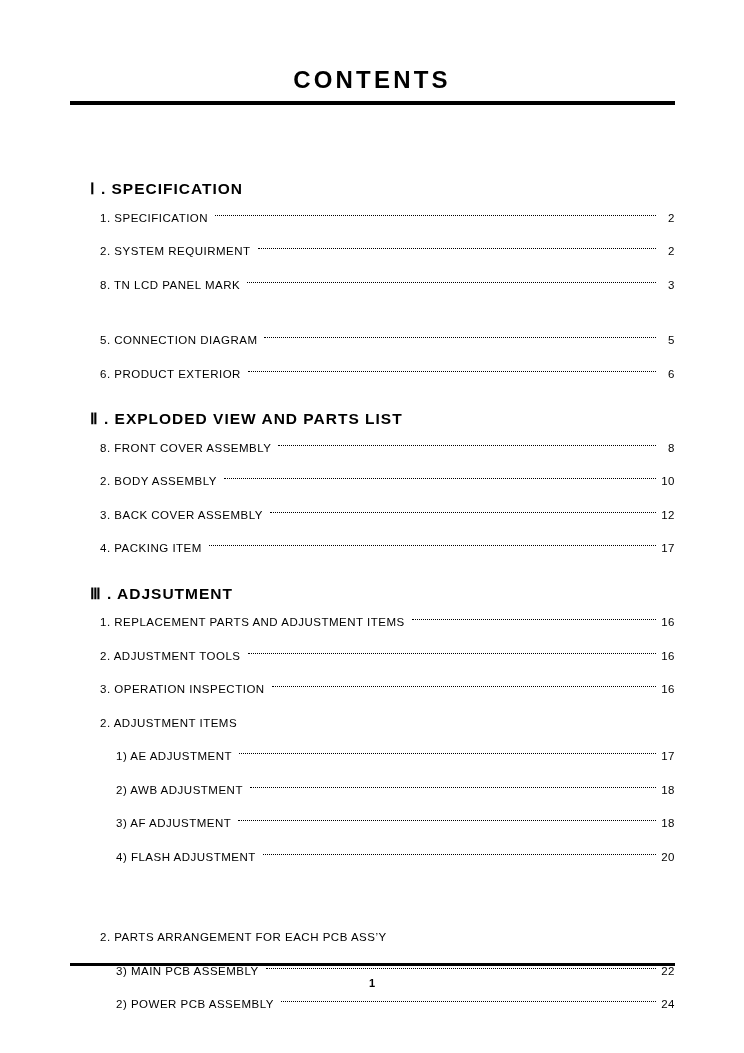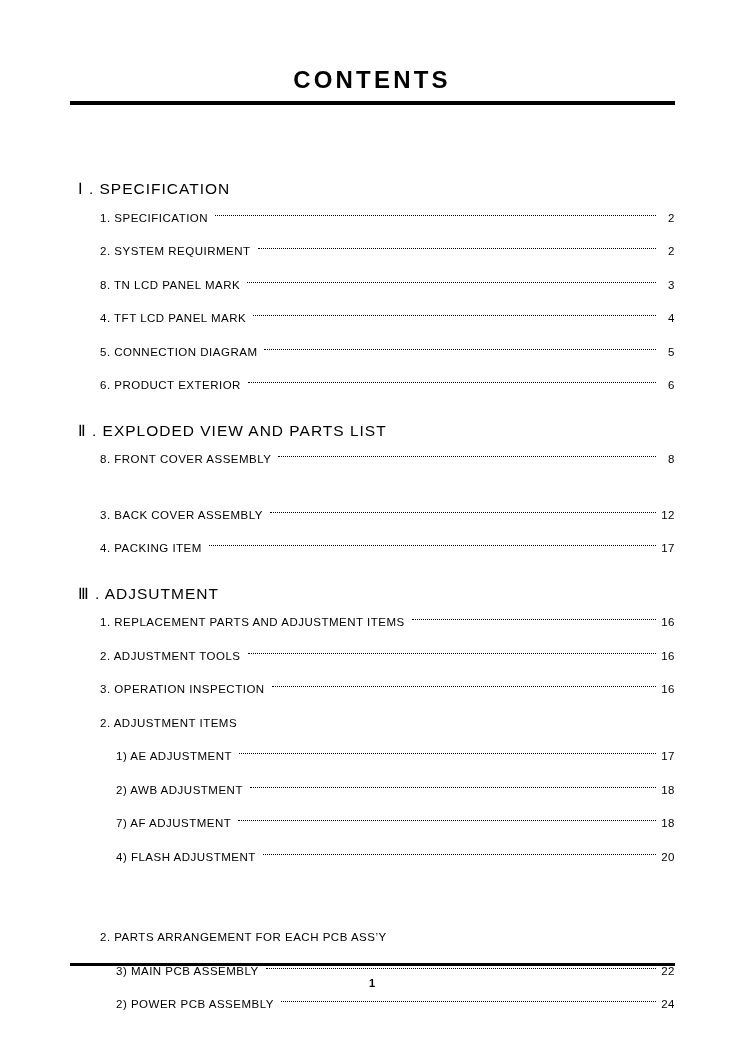--- a/index.html
+++ b/index.html
@@ -46,25 +46,25 @@
     left: 70px;
     width: 605px;
   }
 
   .section {
     margin-bottom: 0;
   }
 
   .section-head {
     font-size: 15.5px;
-    font-weight: normal;
+    font-weight: bold;
     letter-spacing: 1.0px;
     white-space: nowrap;
     line-height: 1;
-    margin-left: 8px;
+    margin-left: 20px;
   }
 
   .entry {
     display: flex;
     align-items: center;
     font-size: 11.5px;
     letter-spacing: 0.5px;
     line-height: 1;
     white-space: nowrap;
   }
@@ -150,25 +150,20 @@
           <span class="leader tight"></span>
           <span class="pageno">2</span>
         </div>
         <div class="gap-sm"></div>
         <div class="entry lvl1">
           <span class="label">8. TN LCD PANEL MARK</span>
           <span class="leader tight"></span>
           <span class="pageno">3</span>
         </div>
         <div class="gap-sm"></div>
-        <div class="entry lvl1">
-          <span class="label">4. TFT LCD PANEL MARK</span>
-          <span class="leader tight"></span>
-          <span class="pageno">4</span>
-        </div>
         <div class="gap-sm"></div>
         <div class="entry lvl1">
           <span class="label">5. CONNECTION DIAGRAM</span>
           <span class="leader tight"></span>
           <span class="pageno">5</span>
         </div>
         <div class="gap-sm"></div>
         <div class="entry lvl1">
           <span class="label">6. PRODUCT EXTERIOR</span>
           <span class="leader tight"></span>
@@ -178,20 +173,25 @@
       <div class="gap-md"></div>
       <div class="section">
         <div class="section-head">Ⅱ . EXPLODED VIEW AND PARTS LIST</div>
         <div class="gap-head"></div>
         <div class="entry lvl1">
           <span class="label">8. FRONT COVER ASSEMBLY</span>
           <span class="leader tight"></span>
           <span class="pageno">8</span>
         </div>
         <div class="gap-sm"></div>
+        <div class="entry lvl1">
+          <span class="label">2. BODY ASSEMBLY</span>
+          <span class="leader tight"></span>
+          <span class="pageno">10</span>
+        </div>
         <div class="gap-sm"></div>
         <div class="entry lvl1">
           <span class="label">3. BACK COVER ASSEMBLY</span>
           <span class="leader tight"></span>
           <span class="pageno">12</span>
         </div>
         <div class="gap-sm"></div>
         <div class="entry lvl1">
           <span class="label">4. PACKING ITEM</span>
           <span class="leader tight"></span>
@@ -232,21 +232,21 @@
           <span class="pageno">17</span>
         </div>
         <div class="gap-sm"></div>
         <div class="entry lvl2">
           <span class="label">2) AWB ADJUSTMENT</span>
           <span class="leader tight"></span>
           <span class="pageno">18</span>
         </div>
         <div class="gap-sm"></div>
         <div class="entry lvl2">
-          <span class="label">7) AF ADJUSTMENT</span>
+          <span class="label">3) AF ADJUSTMENT</span>
           <span class="leader tight"></span>
           <span class="pageno">18</span>
         </div>
         <div class="gap-sm"></div>
         <div class="entry lvl2">
           <span class="label">4) FLASH ADJUSTMENT</span>
           <span class="leader tight"></span>
           <span class="pageno">20</span>
         </div>
       </div>

